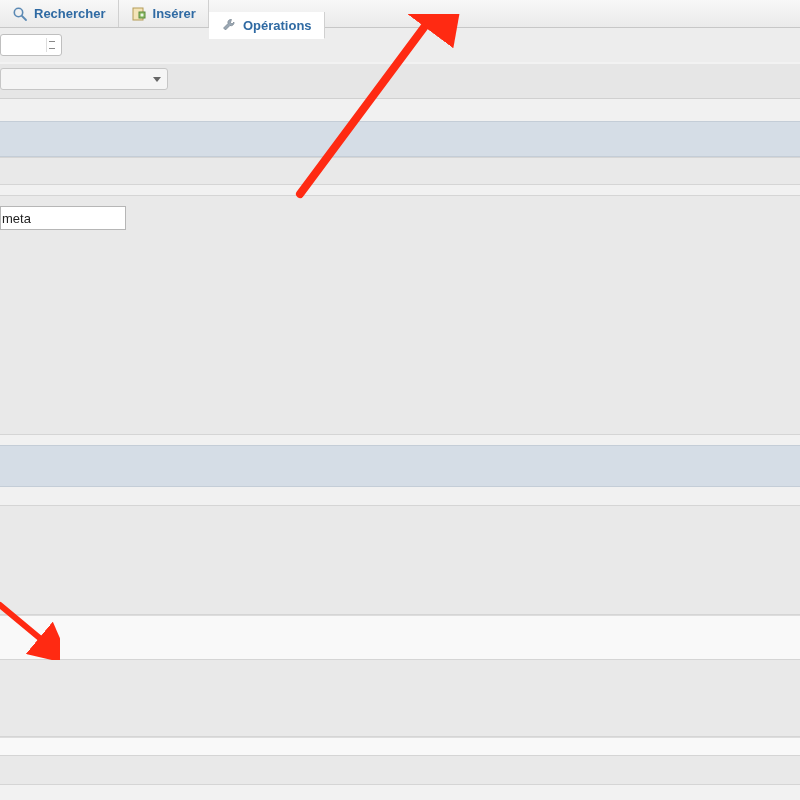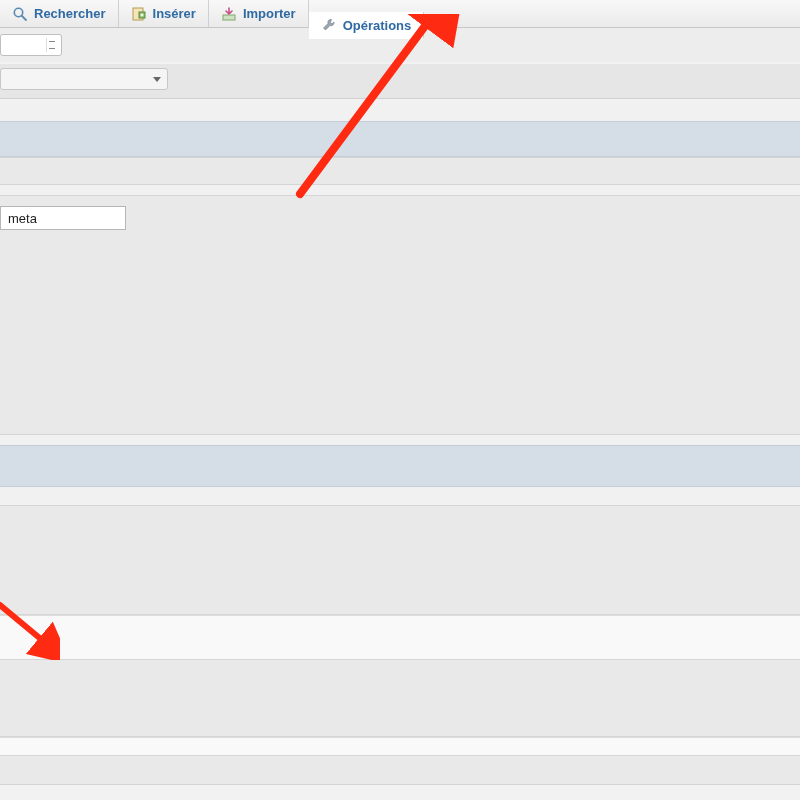--- a/index.html
+++ b/index.html
@@ -88,21 +88,21 @@
     background:#e9e9e9;
     border-top:1px solid #d5d5d5;
     border-bottom:1px solid #d5d5d5;
   }
 
   .pad-top-small { height: 22px; background:#f1f1f1; }
 
   
   .text-input {
     height: 24px; width: 126px;
-    padding: 2px 7px;
+    padding: 2px 1px;
     border:1px solid #b6b6b6;
     background:#fff;
     font-size:13px;
     color:#222;
     margin: 10px 0 0 0;
   }
 
   
   .arrow-svg { position:absolute; pointer-events:none; }
 
@@ -131,29 +131,20 @@
           <rect x="2" y="2" width="10" height="12" fill="#f4e4b8" stroke="#b49b57"></rect>
           <rect x="8" y="6" width="6" height="6" fill="#8fbf6b" stroke="#5a8a3d"></rect>
           <line x1="11" y1="7.5" x2="11" y2="10.5" stroke="#fff" stroke-width="1.2"></line>
           <line x1="9.5" y1="9" x2="12.5" y2="9" stroke="#fff" stroke-width="1.2"></line>
         </svg>
     </span>
     <span>Insérer</span>
   </div>
 
 
-  <div class="tab">
-    <span class="icon">
-      <svg viewBox="0 0 16 16">
-          <rect x="2" y="9" width="12" height="5" fill="#cfe3c4" stroke="#7fa86a"></rect>
-          <path d="M8 8 L8 2 M5 5 L8 8 L11 5" fill="none" stroke="#c94f87" stroke-width="1.6" stroke-linecap="round" stroke-linejoin="round"></path>
-        </svg>
-    </span>
-    <span>Importer</span>
-  </div>
 
   <div class="tab active">
     <span class="icon">
       <svg viewBox="0 0 16 16">
           <path d="M10.5 2.5 a3 3 0 0 0 -3.5 4 L2.5 11 l2 2 L9 8.5 a3 3 0 0 0 4 -3.5 l-2 2 -1.5 -1.5 z" fill="#9aa7b3" stroke="#6d7a86" stroke-width="0.6"></path>
         </svg>
     </span>
     <span>Opérations</span>
   </div>
 

